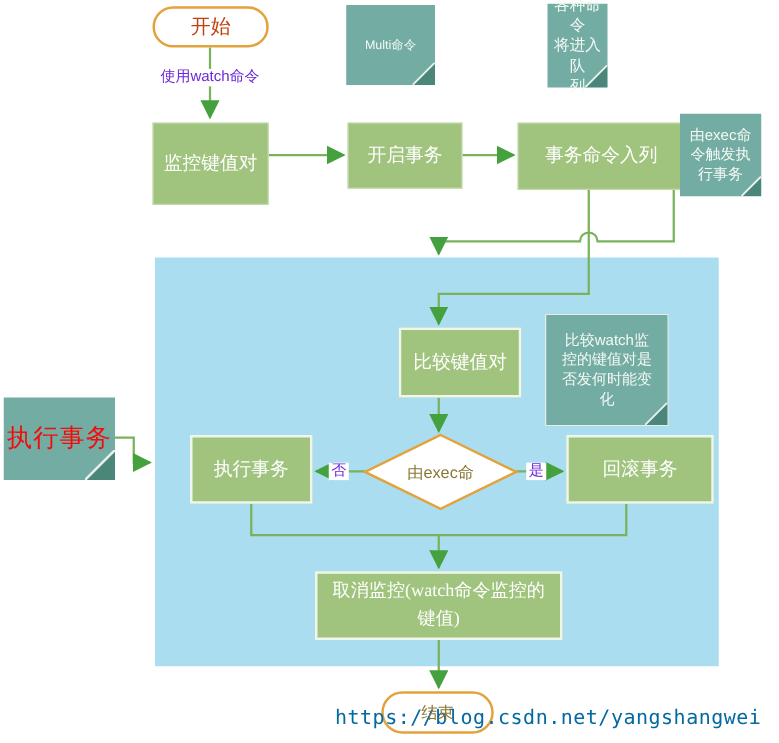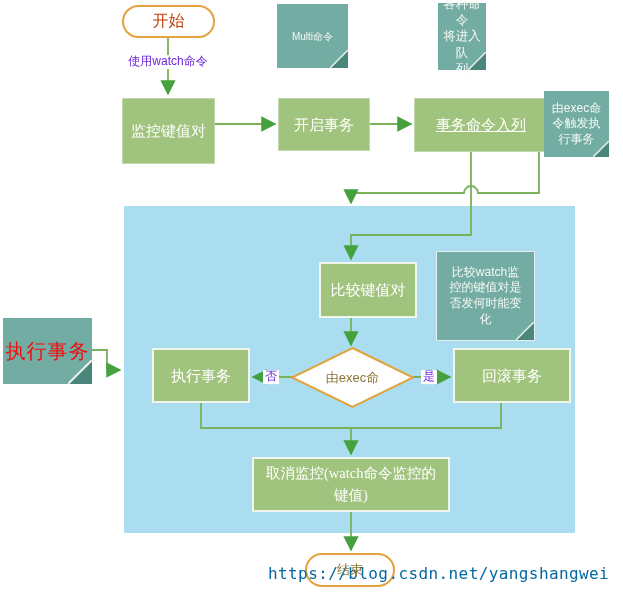--- a/index.html
+++ b/index.html
@@ -88,21 +88,21 @@
   <div class="node terminal" style="left:122px;top:5px;width:93px;height:33px;">
     <span>开始</span>
   </div>
 
   <div class="node process soft" style="left:122px;top:98px;width:93px;height:66px;">
     <span>监控键值对</span>
   </div>
   <div class="node process soft" style="left:278px;top:98px;width:92px;height:53px;">
     <span>开启事务</span>
   </div>
-  <div class="node process soft" style="left:414px;top:98px;width:134px;height:54px;text-decoration:underline;">
+  <div class="node process soft" style="left:414px;top:98px;width:134px;height:54px;">
     <span>事务命令入列</span>
   </div>
   <div class="node process bordered" style="left:302px;top:262px;width:98px;height:56px;margin-left:17px;">
     <span>比较键值对</span>
   </div>
   <div class="node process bordered" style="left:152px;top:348px;width:98px;height:55px;">
     <span>执行事务</span>
   </div>
   <div class="node process bordered" style="left:453px;top:348px;width:118px;height:55px;text-align:center;">
     <span>回滚事务</span>

